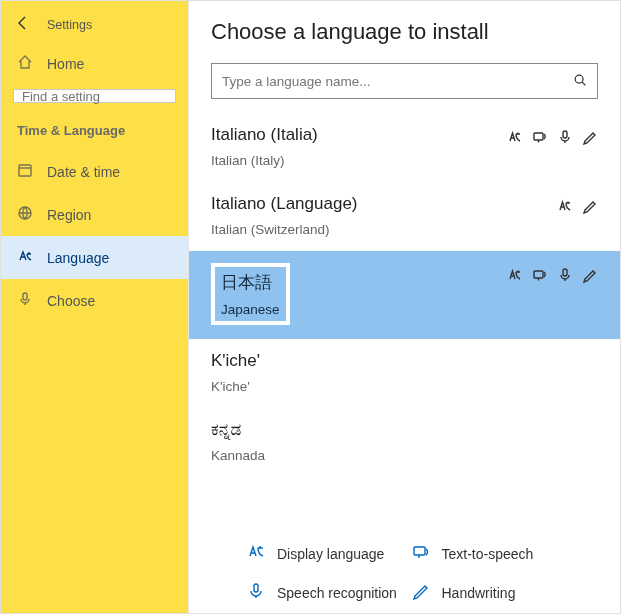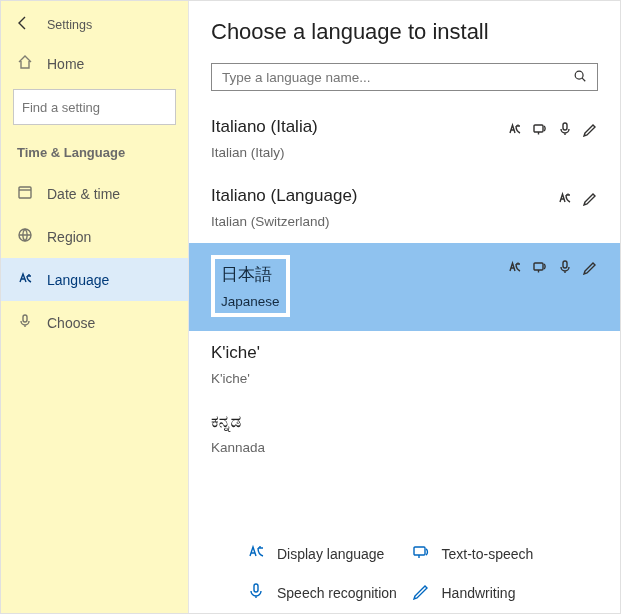--- a/index.html
+++ b/index.html
@@ -12,21 +12,21 @@
     overflow: hidden;
     background: #fff;
     border: 1px solid #e0e0e0;
   }
   .app {
     display: flex;
     height: 100%;
   }
   .sidebar {
     width: 188px;
-    background: #fef9c3;
+    background: #fde047;
     border-right: 1px solid #e5e5e5;
     padding: 8px 0;
     display: flex;
     flex-direction: column;
   }
   .titlebar {
     display: flex;
     align-items: center;
     padding: 6px 14px 10px 14px;
     gap: 16px;
@@ -38,21 +38,21 @@
     align-items: center;
     gap: 14px;
     padding: 10px 16px;
     color: #555;
     font-size: 14px;
   }
   .home-row svg { width: 16px; height: 16px; opacity: .75; }
   .find-box {
     margin: 6px 12px 14px 12px;
     border: 1px solid #c8c8c8;
-    height: 36px;
+    height: 14px;
     display: flex;
     align-items: center;
     padding: 0 8px;
     background: #fff;
     justify-content: flex-end;
   }
   .find-box input {
     border: none; outline: none; width: 100%;
     font-size: 13px; color: #666; background: transparent;
   }
@@ -91,21 +91,21 @@
     height: 100%;
   }
   .page-title {
     font-size: 22px;
     font-weight: 400;
     margin-bottom: 18px;
     color: #222;
   }
   .searchbox {
     border: 1px solid #888;
-    height: 28px;
+    height: 36px;
     display: flex;
     align-items: center;
     padding: 0 10px;
   }
   .searchbox input {
     border: none; outline: none; width: 100%;
     font-size: 13.5px; color: #555; background: transparent;
   }
   .searchbox .sicon svg { width: 14px; height: 14px; }
 

